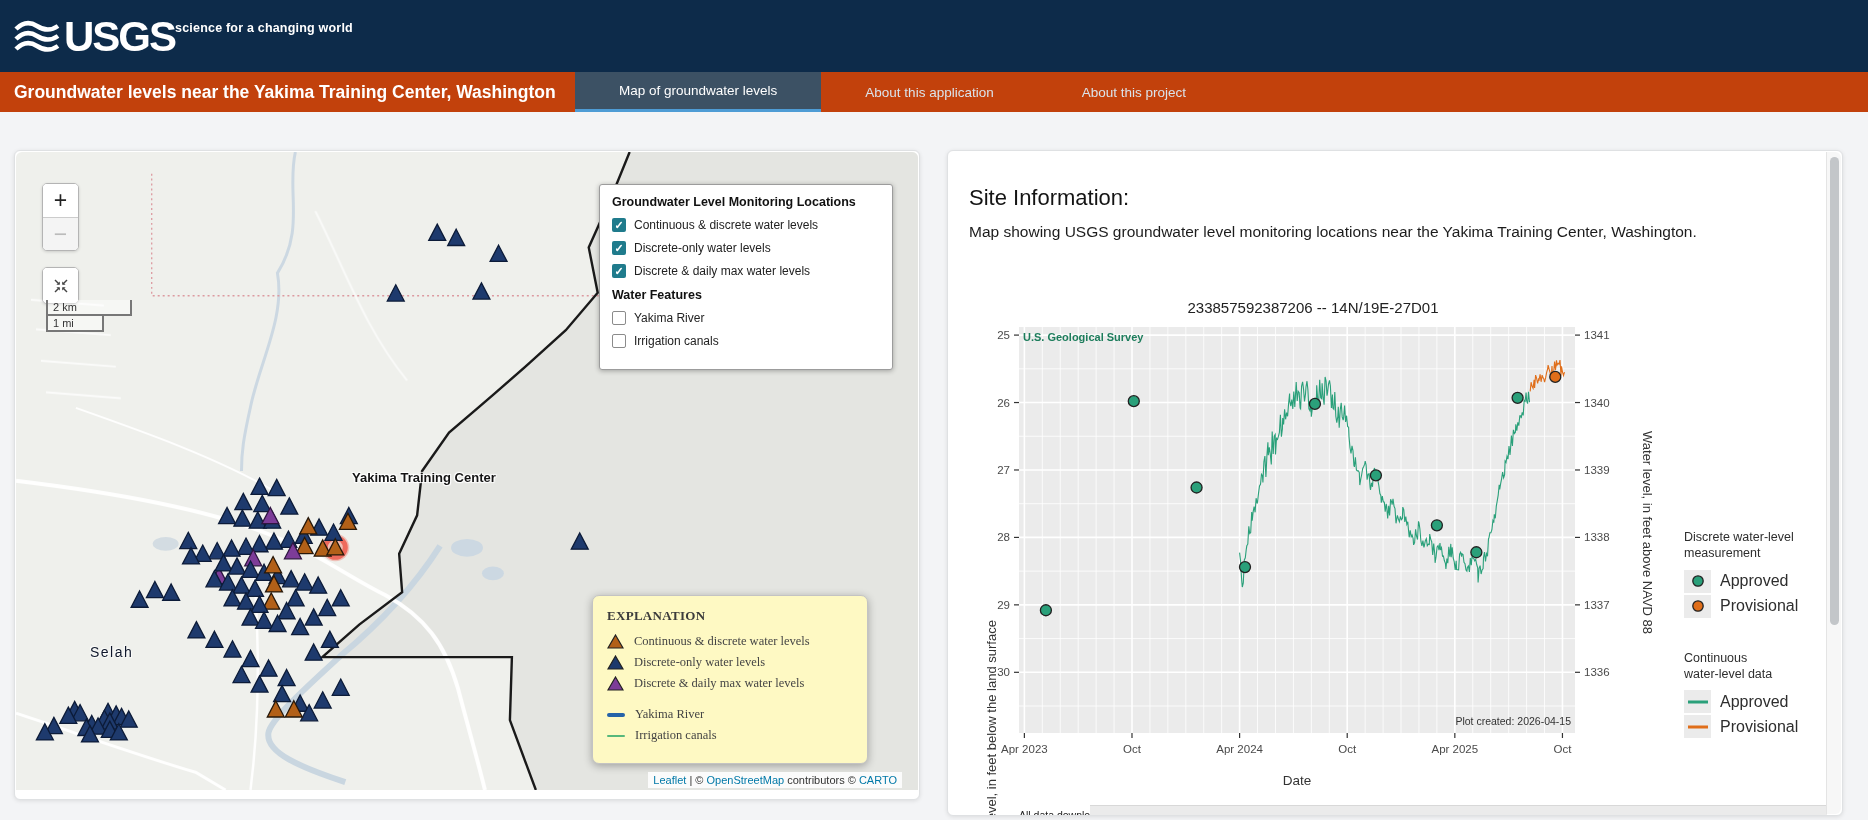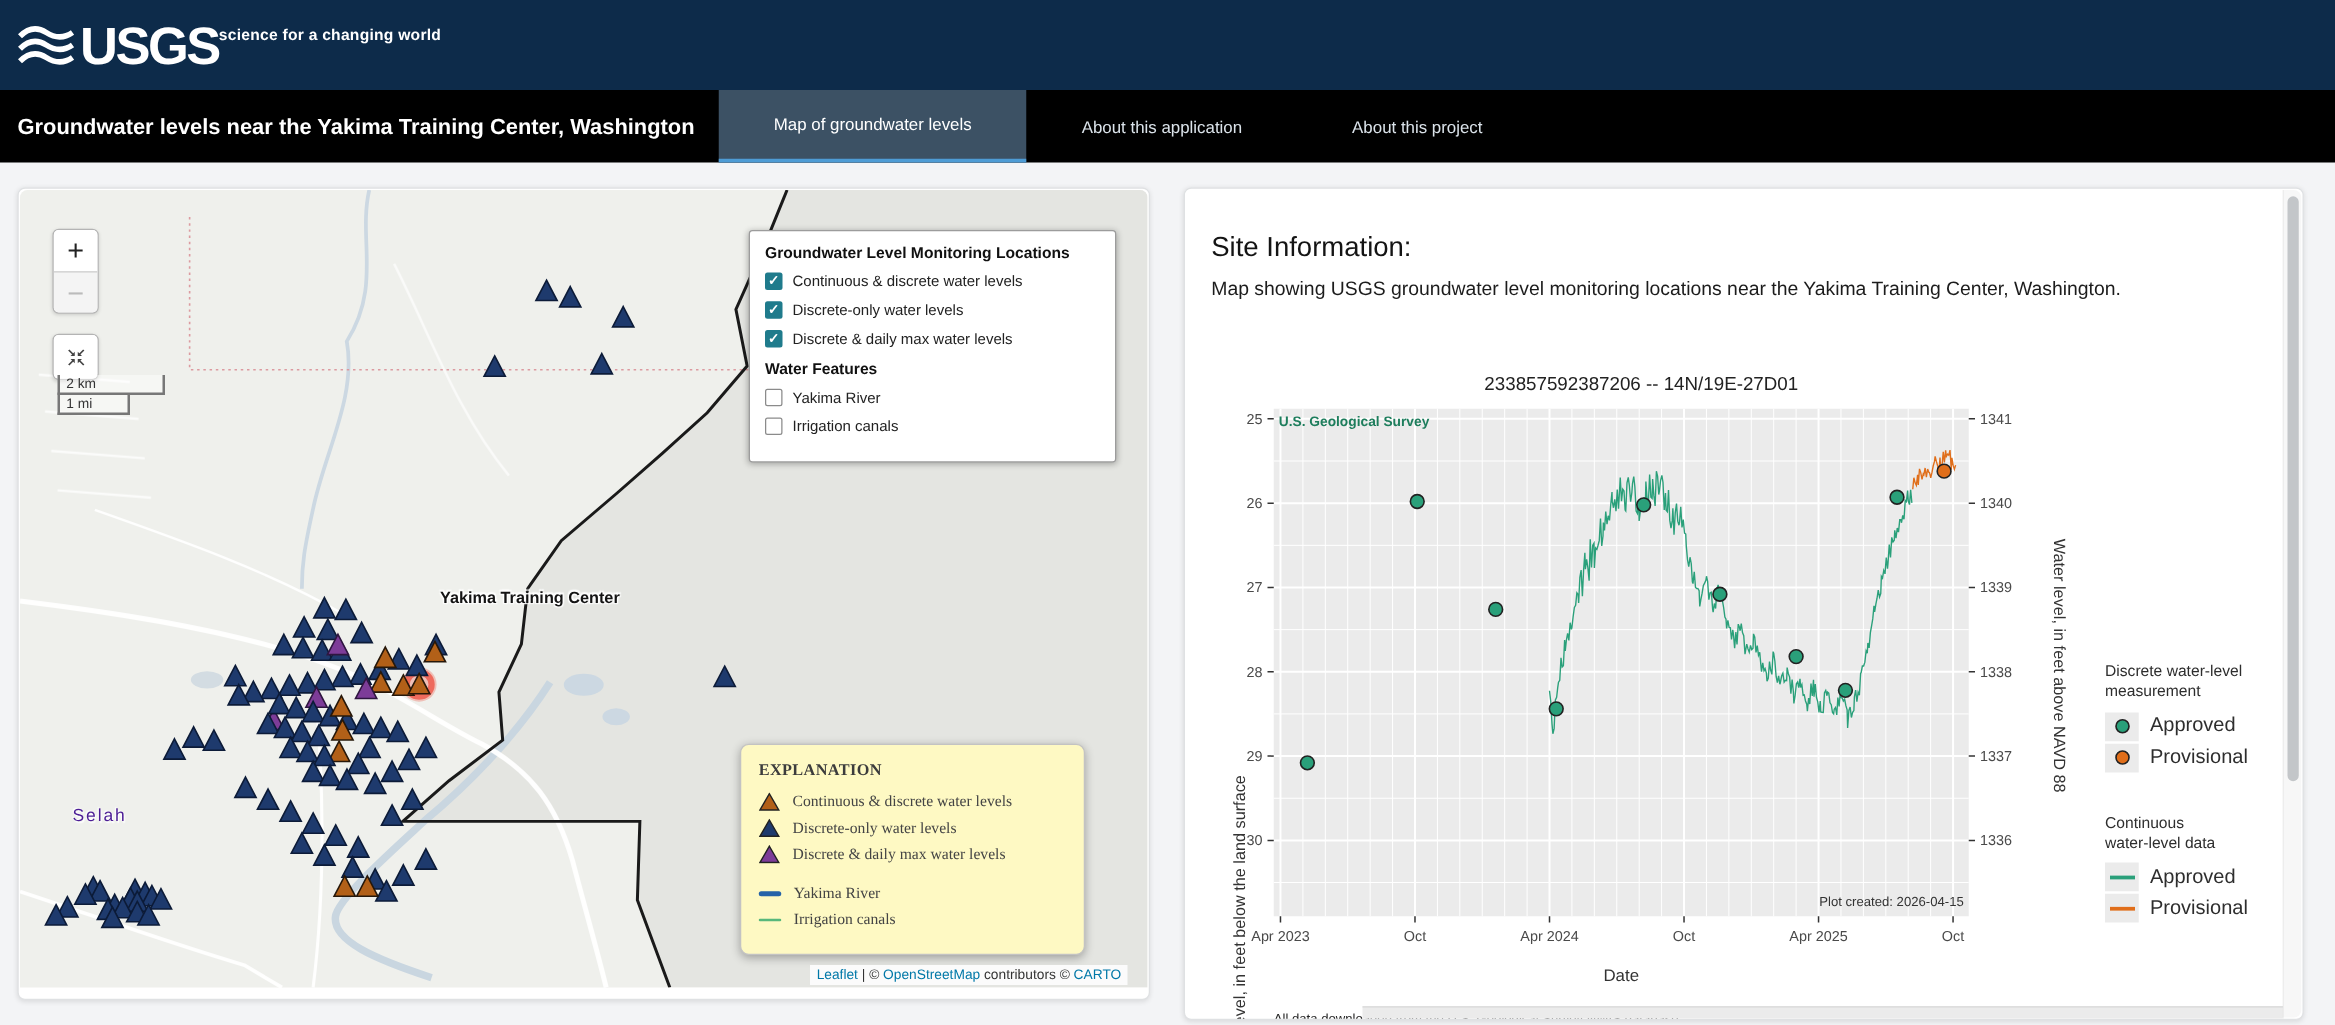--- a/index.html
+++ b/index.html
@@ -7,21 +7,21 @@
   body { font-family:"Liberation Sans", sans-serif; background:#f3f4f6; position:relative; }
 
   
   .header { height:72px; background:#0d2b4a; display:flex; align-items:center; padding-left:14px; }
   .logo { display:flex; color:#fff; }
   .logo-row { display:flex; align-items:flex-end; gap:4px; }
   .logo-text { font-size:42px; font-weight:bold; letter-spacing:-2px; line-height:0.85; }
   .logo-tag { font-size:12.5px; font-weight:bold; margin-top:4px; letter-spacing:0.2px; }
 
   
-  .navbar { height:58px; background:#000000; display:flex; align-items:stretch; }
+  .navbar { height:40px; background:#c2410c; display:flex; align-items:stretch; }
   .nav-title { color:#fff; font-weight:bold; font-size:17.5px; align-self:center; padding:0 14px; flex:0 0 575px; }
   .tabs { display:flex; }
   .tab { color:#dbe3ea; font-size:13.5px; padding:0 44px; display:flex; align-items:center; cursor:pointer; white-space:nowrap; }
   .tab.active { background:#3c5164; color:#fff; border-bottom:3px solid #4e9cd5; }
 
   
   .card { position:absolute; background:#fff; border:1px solid #dfe1e3; border-radius:6px; box-shadow:0 1px 4px rgba(0,0,0,.10); }
   #map-card { left:14px; top:150px; width:906px; height:650px; }
   #right-card { left:947px; top:150px; width:896px; height:666px; overflow:hidden; }
 
@@ -51,21 +51,21 @@
 
   .explain-panel { position:absolute; left:576px; top:443px; width:276px; background:#fef9c3; border:1px solid #c3c3c3; border-radius:7px; box-shadow:0 2px 8px rgba(0,0,0,.3); padding:12px 14px 14px;font-family:Liberation Serif, serif; }
   .ex-title { font-size:13px; font-weight:bold; color:#3c3c3c; letter-spacing:.3px; margin-bottom:10px; }
   .ex-row { display:flex; align-items:center; gap:10px; font-size:12.5px; color:#444; margin:6px 0; }
   .ex-row svg { flex:0 0 17px; }
   .ex-lines { margin-top:16px; }
   .ex-key-line { width:18px; border-radius:2px; flex:0 0 18px; }
 
   .map-label-tc { position:absolute; left:336px; top:318px; font-size:13px; font-weight:bold; color:#141414; white-space:nowrap;
     text-shadow:-1px -1px 1px #fff,1px -1px 1px #fff,-1px 1px 1px #fff,1px 1px 1px #fff; }
-  .map-label-town { position:absolute; left:42px; top:492px; font-size:14px; color:#4c1d95; letter-spacing:1.5px;
+  .map-label-town { position:absolute; left:74px; top:492px; font-size:14px; color:#0f172a; letter-spacing:1.5px;
     text-shadow:-1px -1px 1px #fff,1px 1px 1px #fff; }
 
   .attribution { position:absolute; right:16px; bottom:2px; background:rgba(255,255,255,.85); font-size:11px; color:#333; padding:2px 5px; }
   .attribution a { color:#0078A8; text-decoration:none; cursor:pointer; }
 
   
   .site-head { font-size:22px; color:#141414; margin:34px 0 12px 21px; font-weight:400; }
   .site-desc { font-size:15.5px; color:#1c1c1c; margin-left:21px; }
   .chart-wrap { position:absolute; left:0; top:130px; width:880px; height:536px; }
   .chart-title { position:absolute; left:60px; top:18px; width:610px; text-align:center; font-size:15px; color:#222; }

